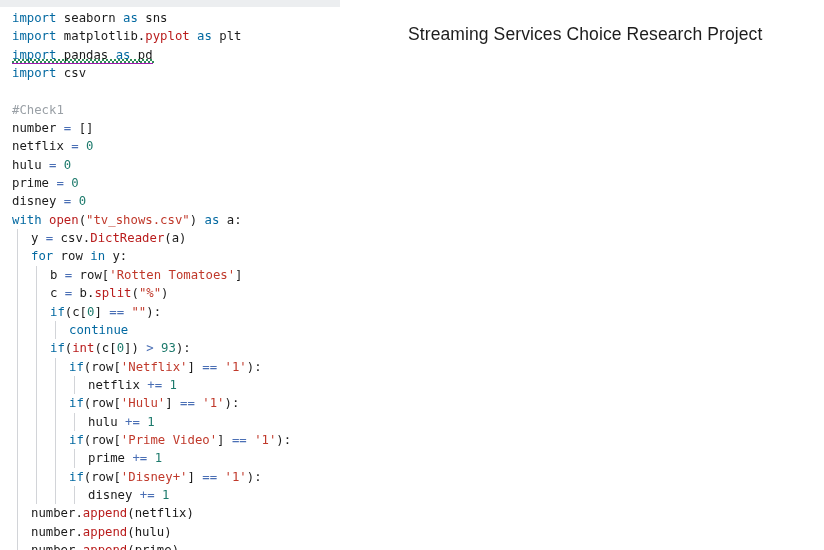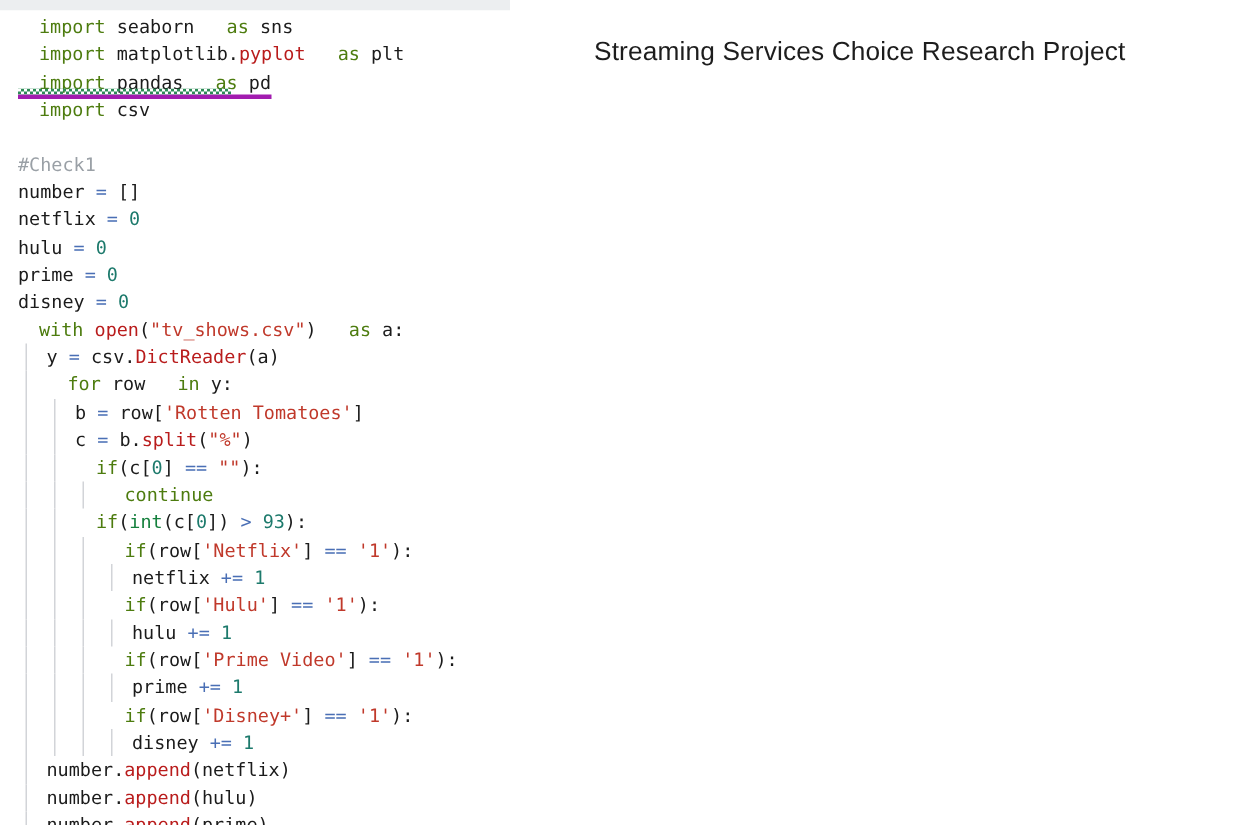--- a/index.html
+++ b/index.html
@@ -67,51 +67,51 @@
     width: 1px;
     height: 18.35px;
     background: #d2d4d8;
   }
   .g1 { left: 17px; }
   .g2 { left: 36px; }
   .g3 { left: 55px; }
   .g4 { left: 74px; }
 
   
-  .kw      { color: #4d7c0f; margin-left: 14px; }           
-  .bi      { color: #15803d; }           
+  .kw      { color: #0369a1; }           
+  .bi      { color: #b91c1c; }           
   .fn      { color: #b91c1c; }           
   .str     { color: #c0392b; }           
   .num     { color: #1d7a6c; }           
   .op      { color: #4a6fb5; }           
   .cmt     { color: #9aa0a6; }           
   .pl      { color: #1b1b1b; }           
 
   
   .underline-solid {
-    border-bottom: 3px solid #a21caf;
+    border-bottom: 1px solid #a21caf;
     padding-bottom: 1px;
   }
   .squiggle {
     position: absolute;
     left: 12px;
     bottom: 1px;
     width: 142px;
     height: 4px;
     background-image:
       radial-gradient(circle at 1px 3px, #2e8b57 1px, transparent 1.2px),
       radial-gradient(circle at 3px 1px, #2e8b57 1px, transparent 1.2px);
     background-size: 4px 4px;
     background-repeat: repeat-x;
   }
 
   
   .title {
     position: absolute;
-    left: 396px;
+    left: 408px;
     top: 24px;
     font-family: "Liberation Sans", sans-serif;
     font-size: 17.5px;
     font-weight: 400;
     color: #1d1d1d;
     letter-spacing: 0.1px;
     white-space: nowrap;
     text-align: center;
   }
 </style>

